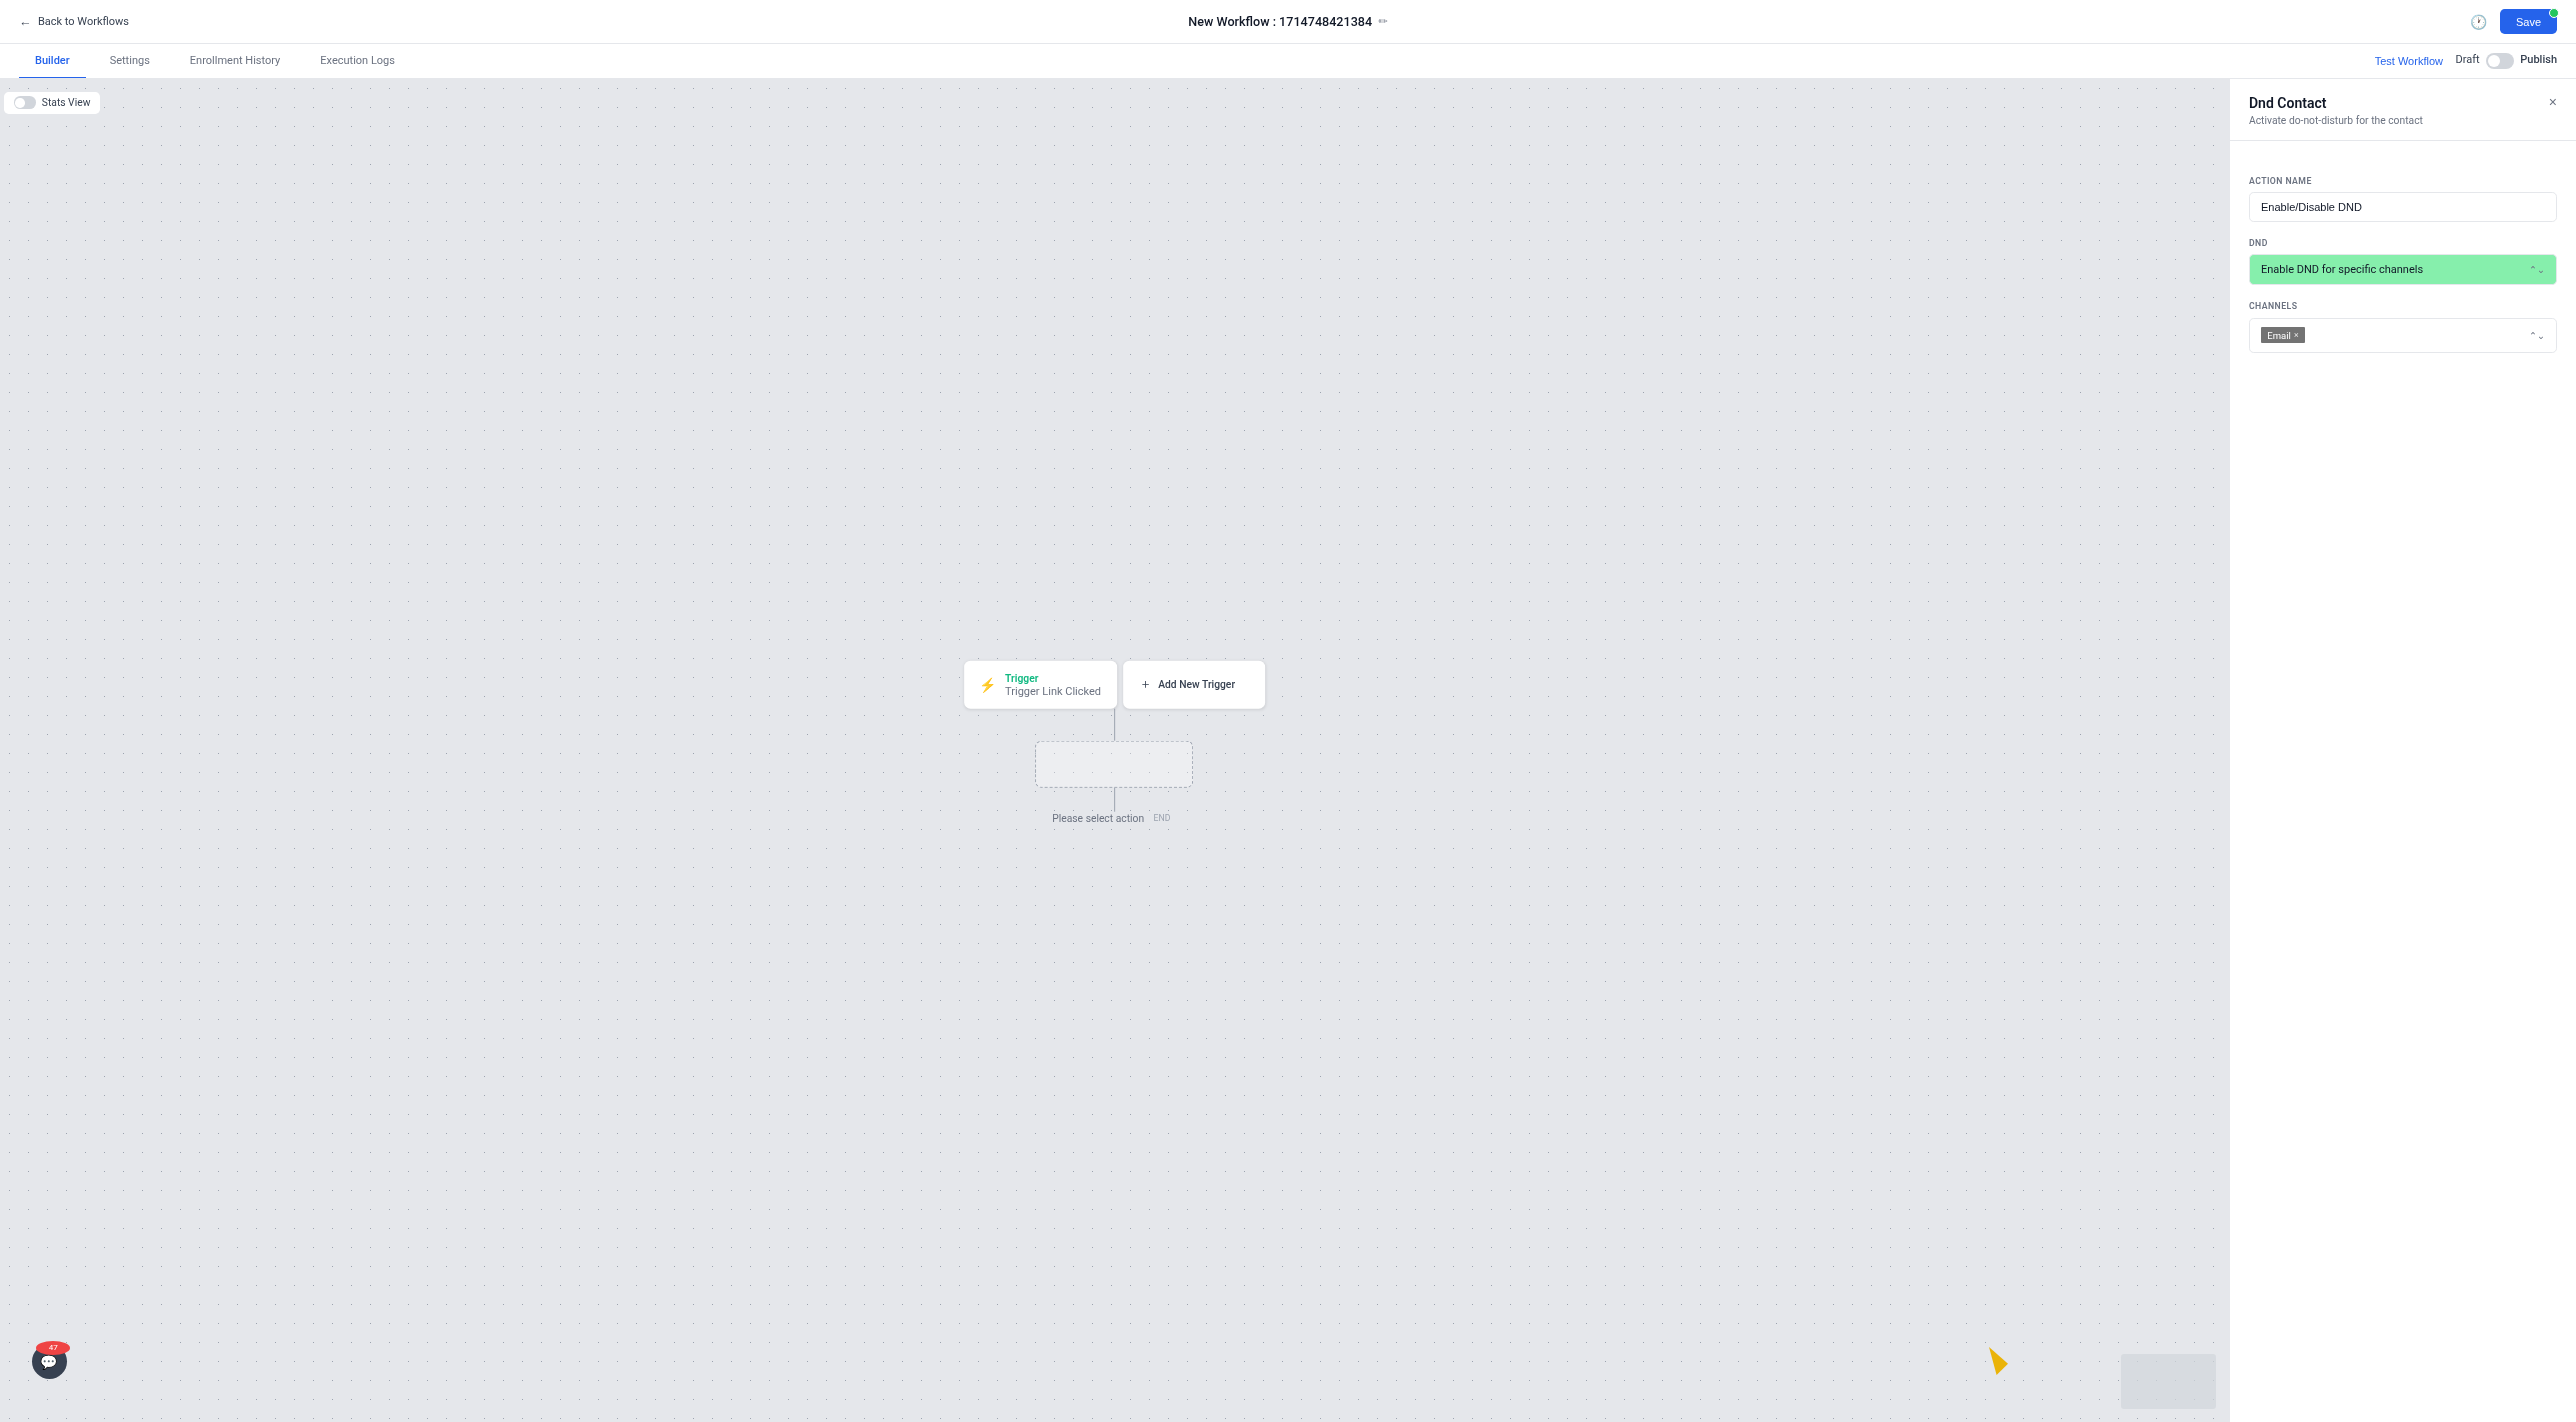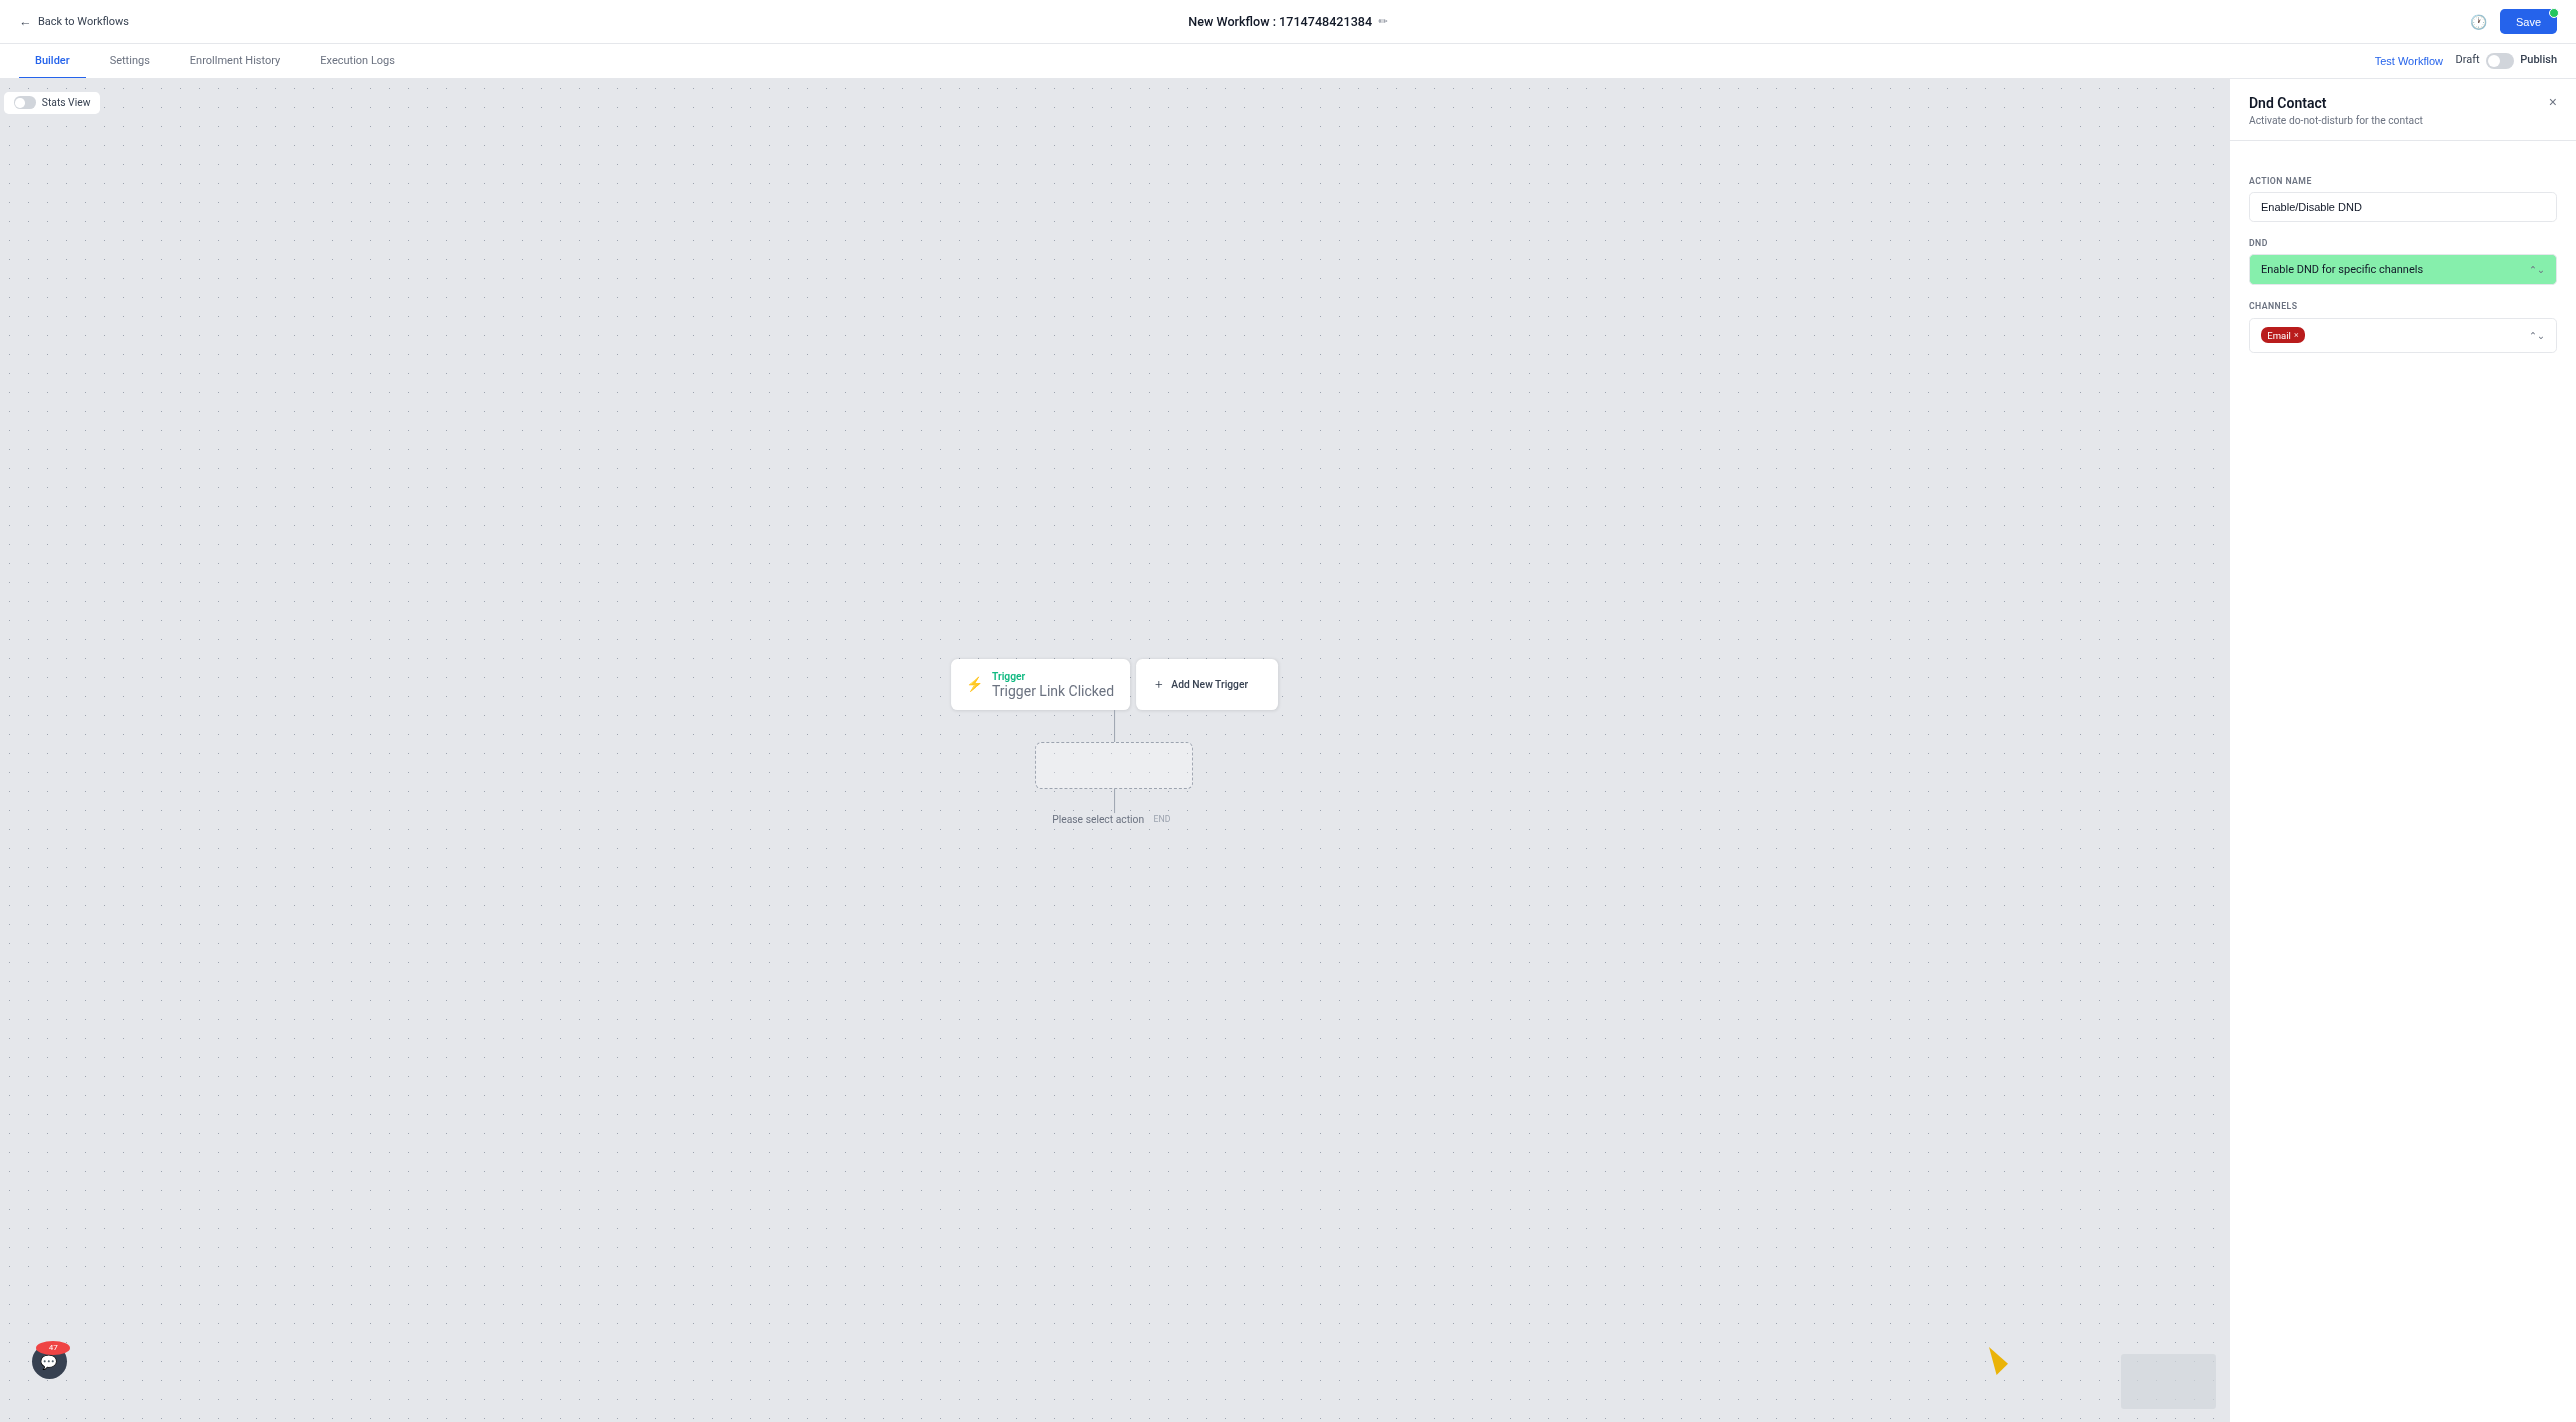--- a/index.html
+++ b/index.html
@@ -236,21 +236,21 @@
     .trigger-icon {
       color: #10b981;
       font-size: 14px;
     }
     .trigger-text h4 {
       font-size: 10.3px;
       font-weight: 600;
       color: #10b981;
     }
     .trigger-text p {
-      font-size: 14px;
+      font-size: 11px;
       color: #6b7280;
     }
     .add-trigger-node {
       background: white;
       border-radius: 6.3px;
       padding: 11px 16px;
       display: flex;
       align-items: center;
       gap: 6.3px;
       min-width: 142px;
@@ -404,24 +404,24 @@
       align-items: center;
       justify-content: space-between;
     }
     .channel-tags-inner {
       display: flex;
       flex-wrap: wrap;
       gap: 4.7px;
       align-items: center;
     }
     .tag {
-      background: #b91c1c;
+      background: #737373;
       color: white;
       padding: 2.4px 6.3px;
-      border-radius: 7px;
+      border-radius: 1px;
       font-size: 9.5px;
       display: flex;
       align-items: center;
       gap: 3.2px;
     }
     .tag-close {
       cursor: pointer;
       font-size: 8.7px;
       opacity: 0.8;
     }

